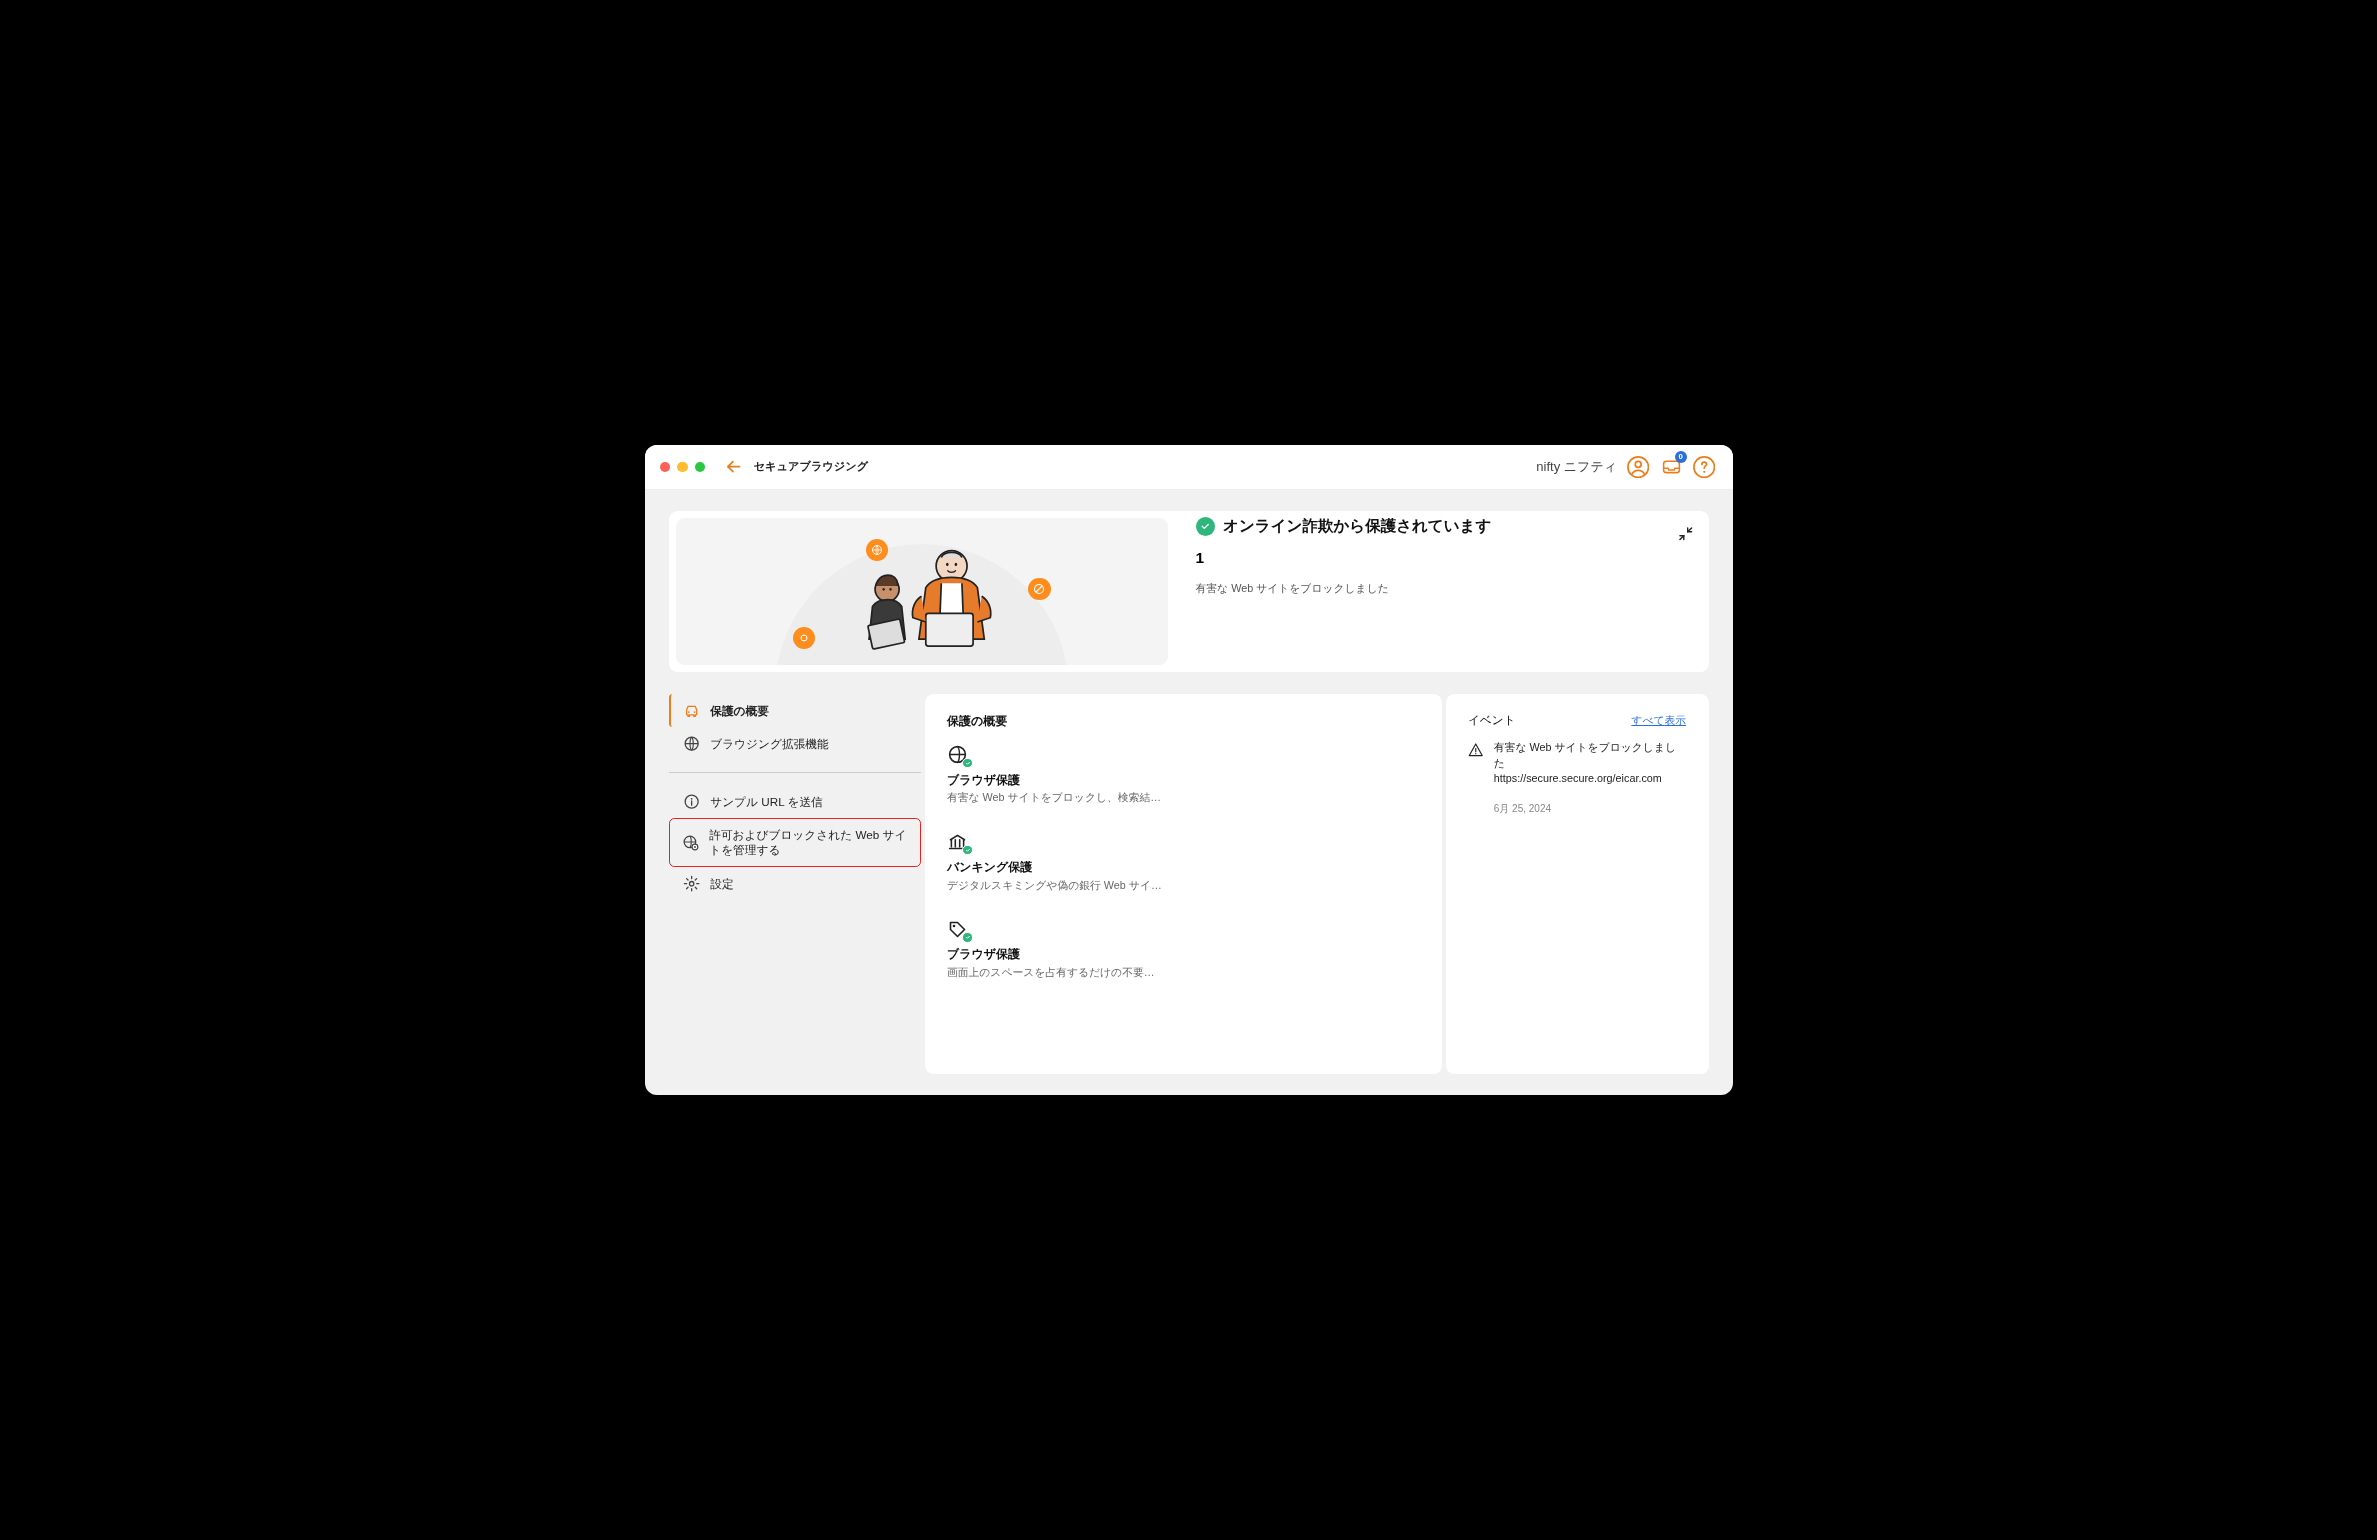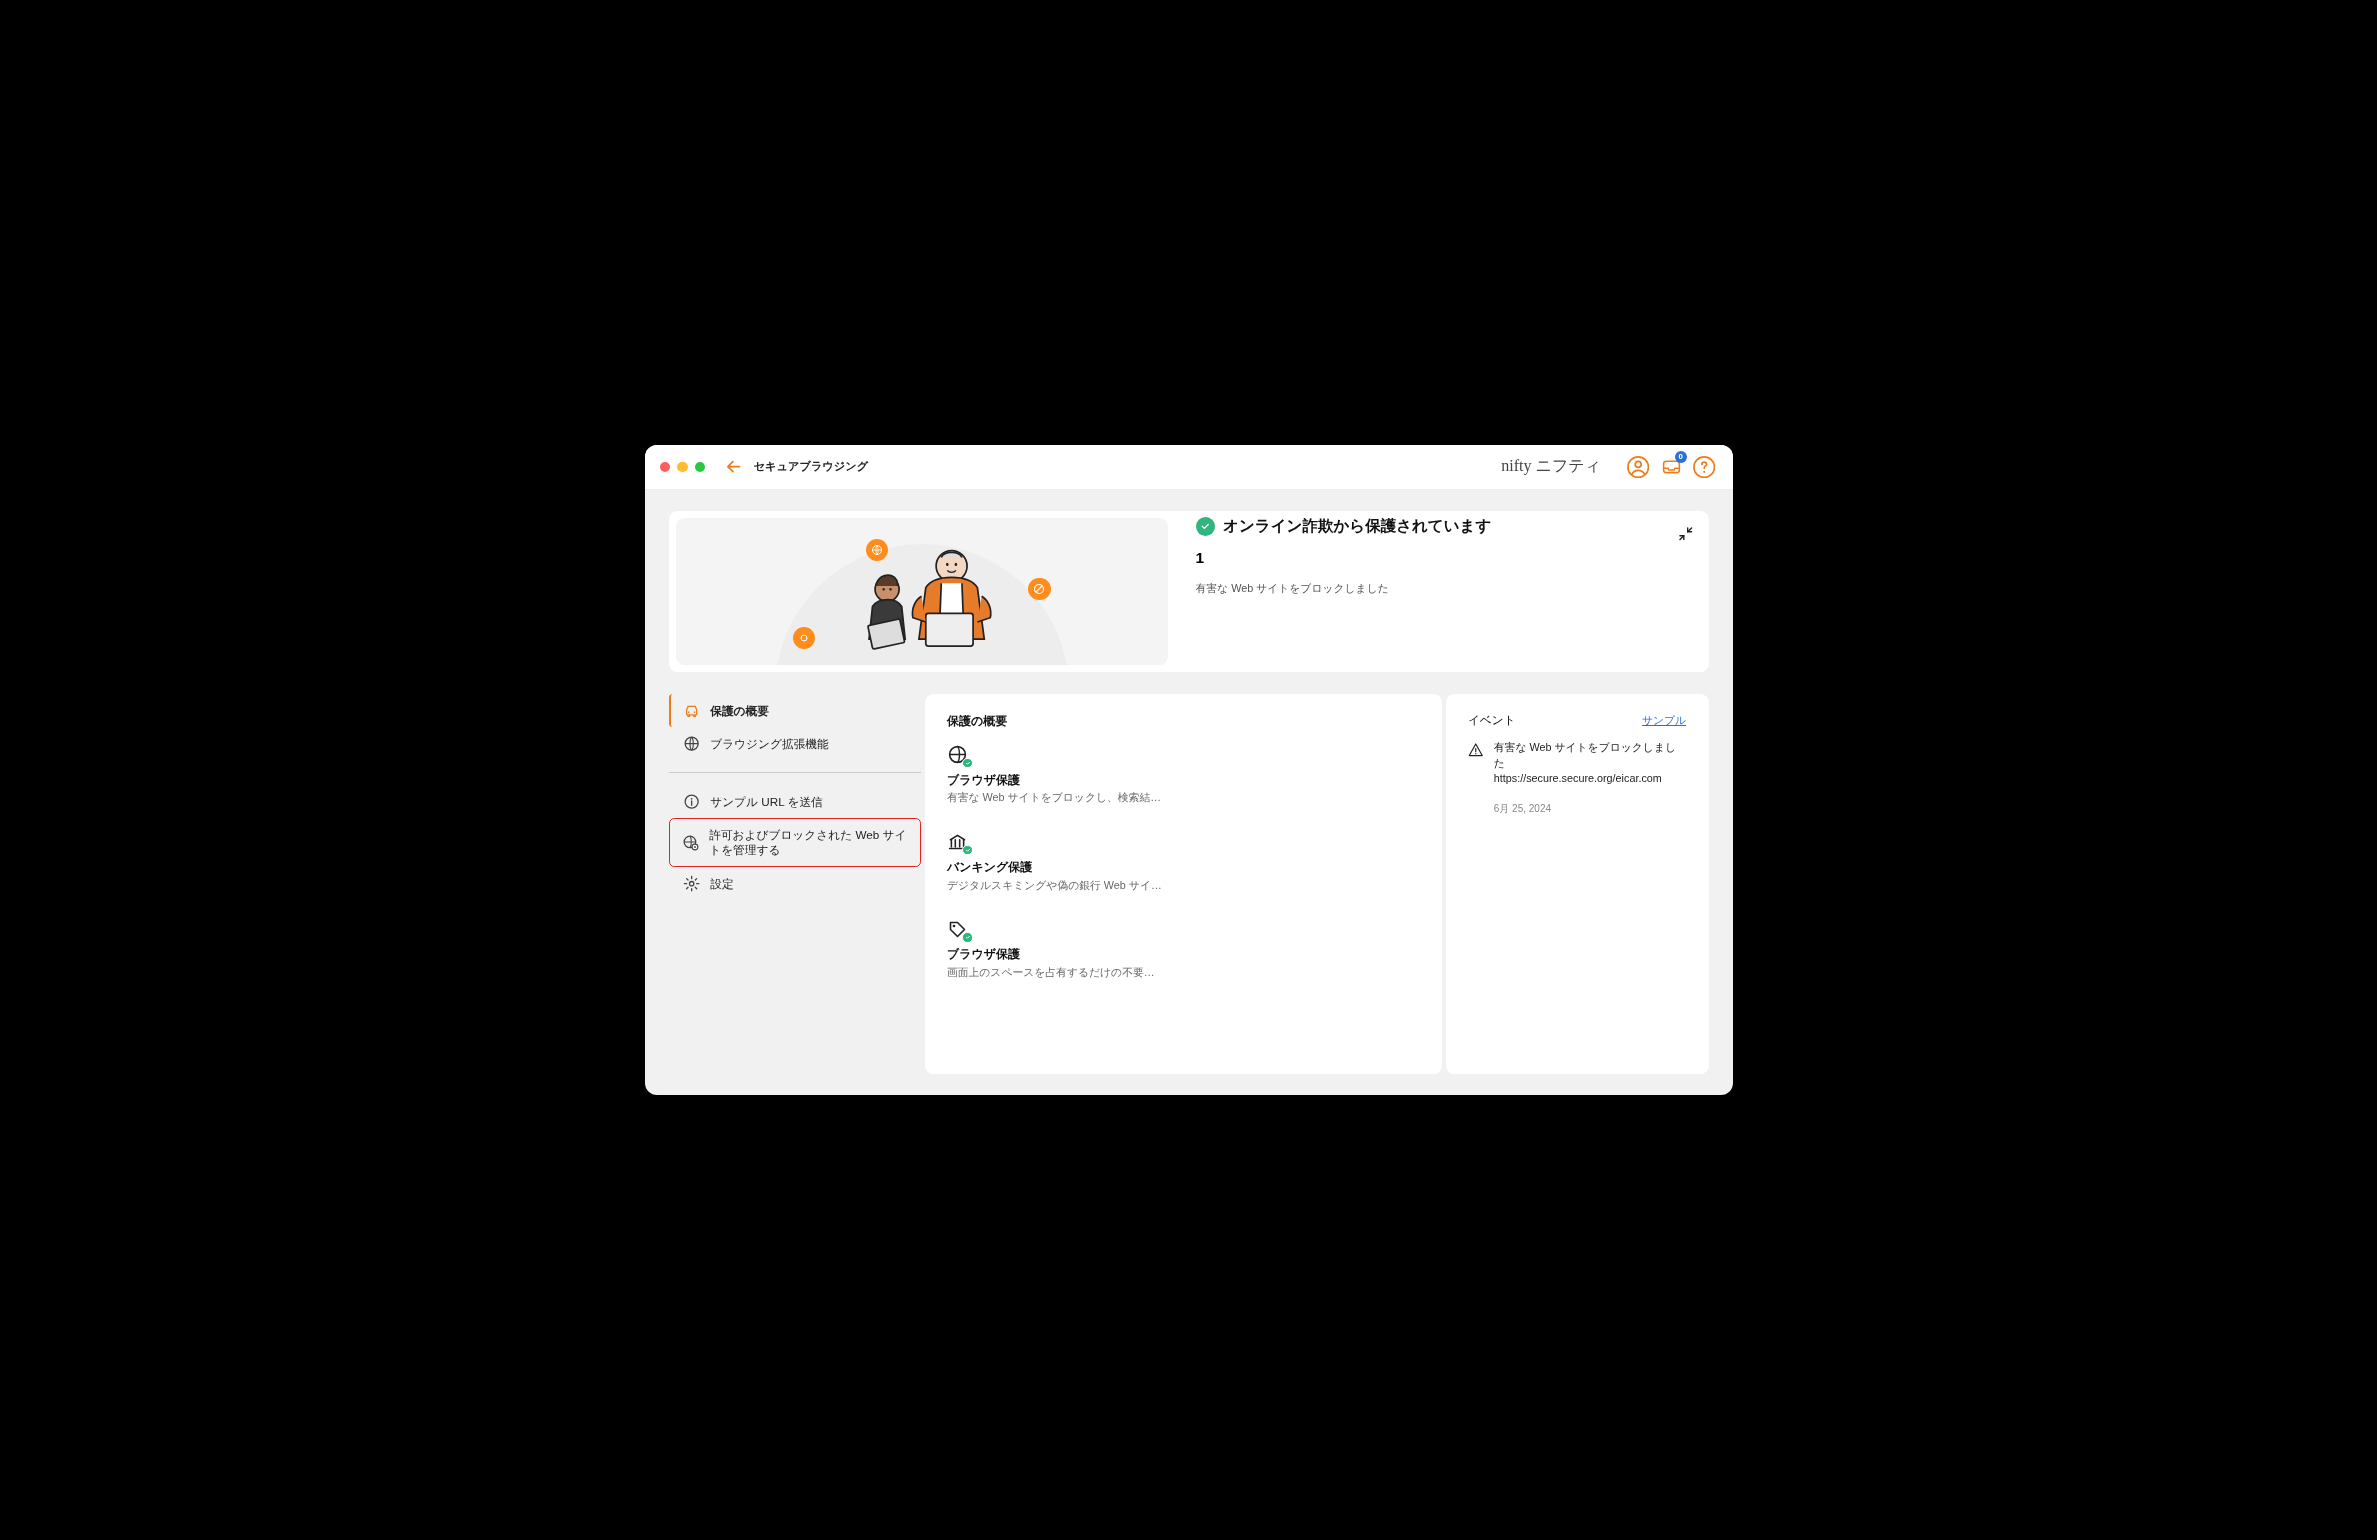--- a/index.html
+++ b/index.html
@@ -29,21 +29,21 @@
     border-bottom: 0.9px solid #eee;
   }
   .traffic { display: flex; gap: 7px; margin-right: 12px; }
   .dot { width: 10.4px; height: 10.4px; border-radius: 50%; }
   .dot.red { background: #ff5f57; }
   .dot.yellow { background: #febc2e; }
   .dot.green { background: #28c840; }
   .back-arrow { width: 19px; height: 19px; cursor: pointer; display:flex; align-items:center; justify-content:center; margin-right: 3.5px;}
   .title { font-size: 11.2px; font-weight: 600; color: #222; }
   .titlebar-spacer { flex: 1; }
-  .account-name { font-size: 16px; color: #444; margin-right: 17px; font-family: Liberation Serif, serif; }
+  .account-name { font-size: 13px; color: #444; margin-right: 1px; }
   .hicon { width: 26px; height: 26px; border-radius: 50%; display:flex; align-items:center; justify-content:center; cursor:pointer; position: relative; }
   .hicon svg { display:block; }
   .badge { position:absolute; top:-2.6px; right:-2.6px; background:#2a6fdb; color:#fff; border-radius:7px; font-size:7.8px; font-weight:700; min-width:12px; height:12px; line-height:12px; text-align:center; padding:0 2.6px; }
 
   .content { padding: 21px 24px; }
   .hero {
     background: #fff;
     border-radius: 8.6px;
     display: flex;
     overflow: hidden;
@@ -317,21 +317,21 @@
               </div>
           </div>
           <div class="prot-name">ブラウザ保護</div>
           <div class="prot-desc">画面上のスペースを占有するだけの不要な広…</div>
         </div>
       </div>
 
       <div class="events-card">
         <div class="events-head">
           <span class="etitle">イベント</span>
-          <span class="eall">サンプル</span>
+          <span class="eall">すべて表示</span>
         </div>
         <div class="event-row">
           <div class="eicon">
             <svg width="15.5" height="15.5" viewBox="0 0 24 24">
                 <path d="M12 3l10 18H2L12 3z" fill="none" stroke="#222" stroke-width="1.8" stroke-linejoin="round"></path>
                 <path d="M12 10v5" stroke="#222" stroke-width="1.8" stroke-linecap="round"></path>
                 <circle cx="12" cy="18" r="1.1" fill="#222"></circle>
               </svg>
           </div>
           <div>

